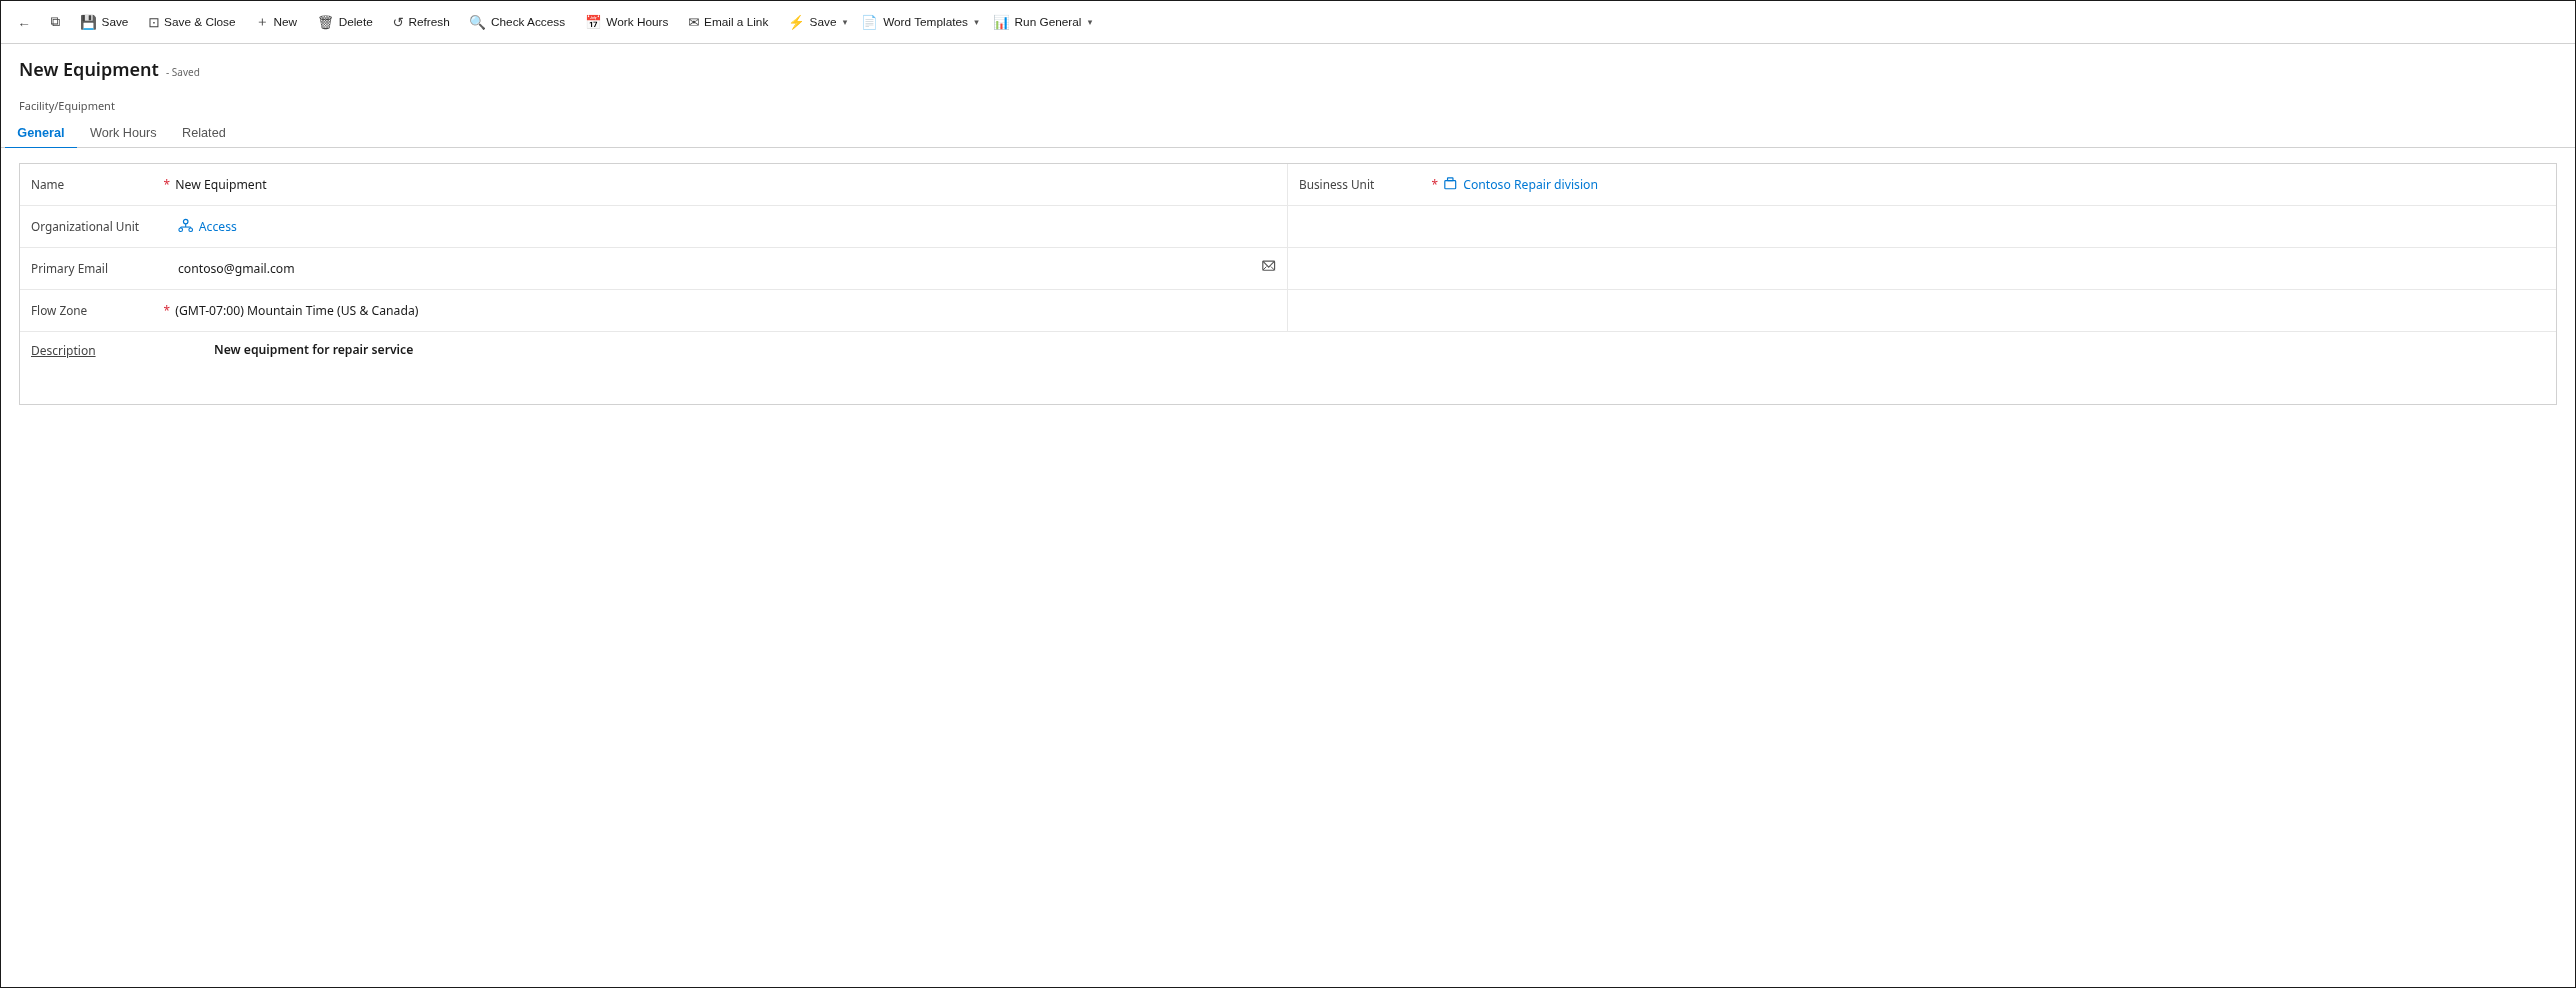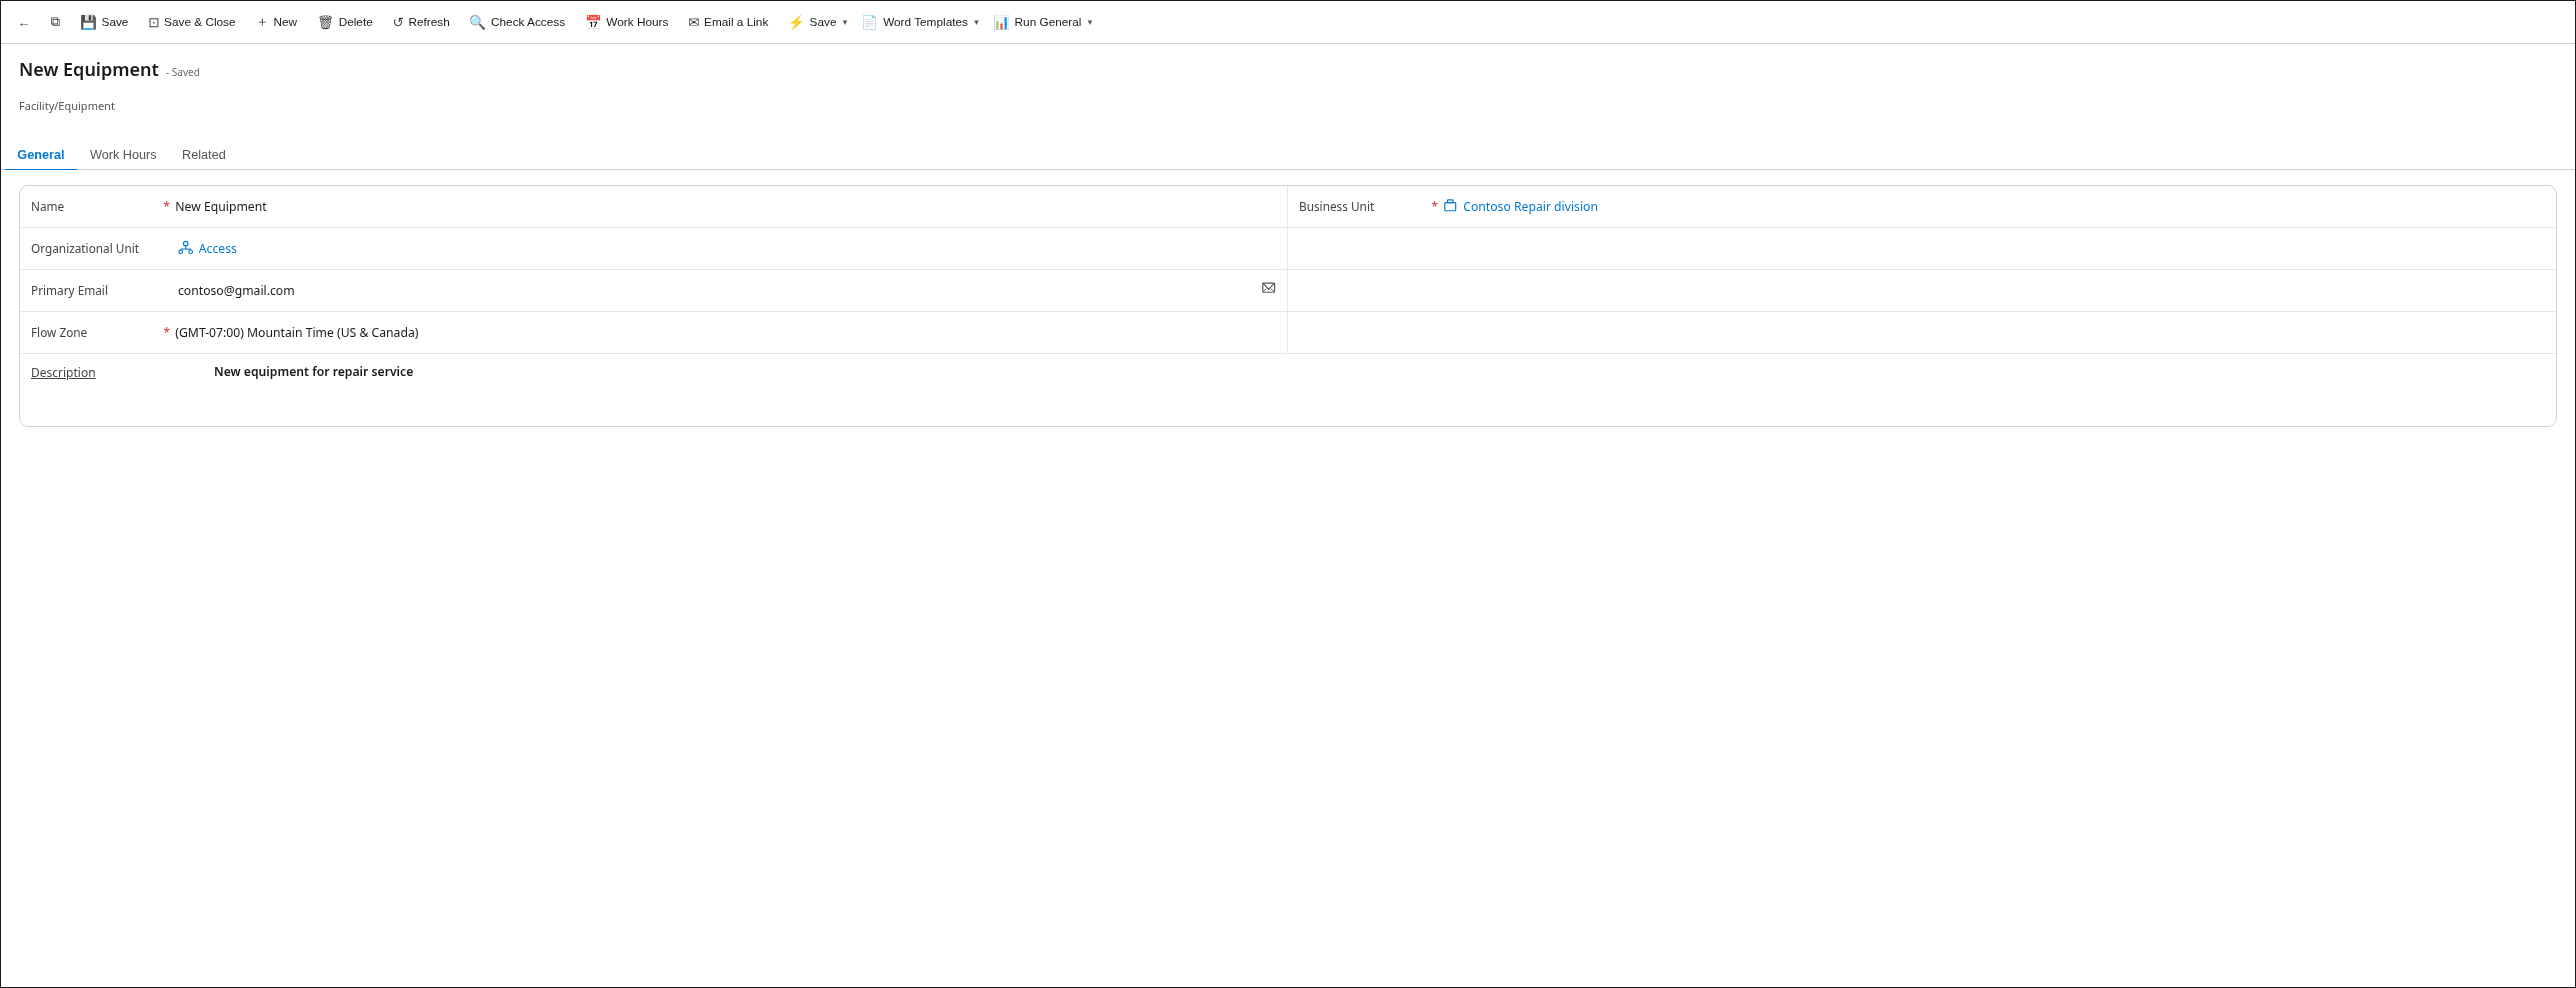--- a/index.html
+++ b/index.html
@@ -70,21 +70,21 @@
     .page-subtitle {
       font-size: 11px;
       color: #555;
       margin-top: 17px;
     }
 
     
     .tabs {
       display: flex;
       gap: 0;
-      margin-top: 28px;
+      margin-top: 6px;
       border-bottom: 0.9px solid #d1d1d1;
       padding: 0 3.6px;
     }
     .tab {
       padding: 7.2px 12.7px;
       font-size: 12.7px;
       cursor: pointer;
       border: none;
       background: transparent;
       color: #555;
@@ -97,21 +97,21 @@
       border-bottom: 1.8px solid #0078d4;
       font-weight: 600;
     }
 
     
     .form-area {
       padding: 14.5px 18px;
     }
     .form-card {
       border: 0.9px solid #d1d1d1;
-      border-radius: 9px;
+      border-radius: 0;
       background: #fff;
     }
     .form-row {
       display: flex;
       align-items: stretch;
       border-bottom: 0.9px solid #e8e8e8;
       min-height: 42px;
     }
     .form-row:last-child {
       border-bottom: none;

